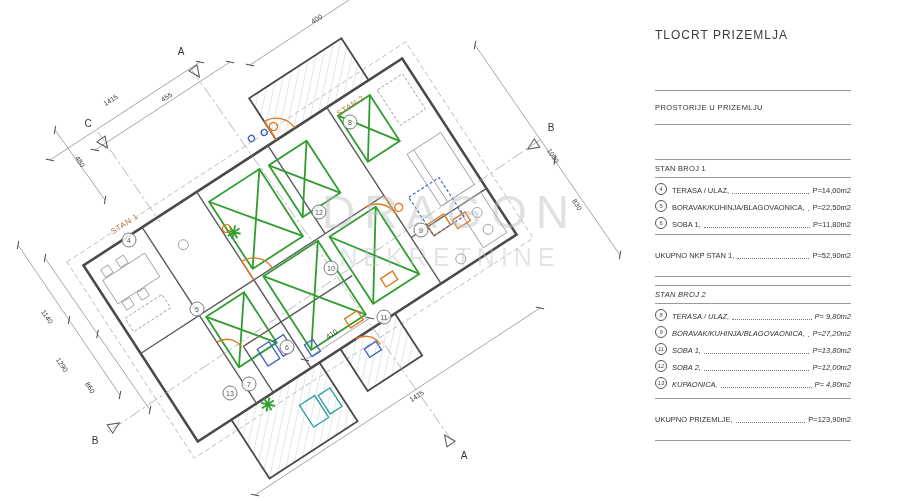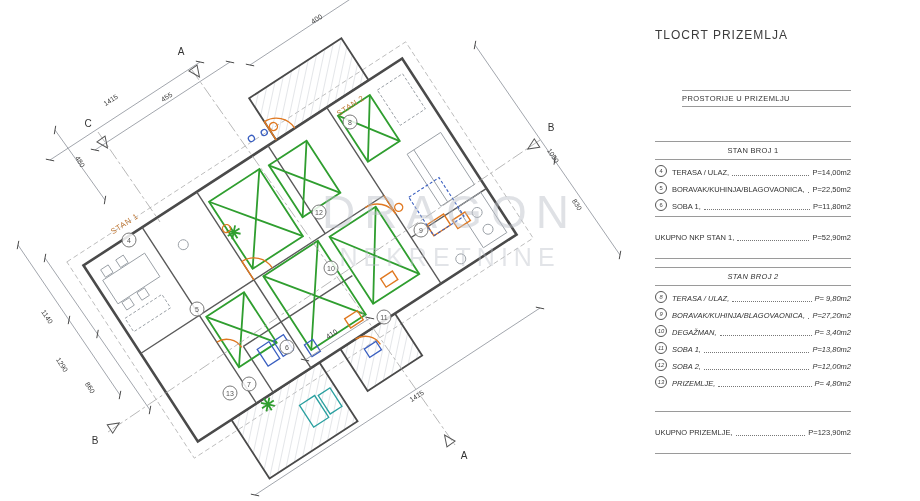--- a/index.html
+++ b/index.html
@@ -28,33 +28,33 @@
   .roomnum{font-size:7px;fill:#555;text-anchor:middle;font-family:"Liberation Sans",sans-serif;}
   .secletter{font-size:10px;fill:#333;text-anchor:middle;font-family:"Liberation Sans",sans-serif;}
   .sectri{fill:none;stroke:#555;stroke-width:1;}
   .wm1{font-size:46px;fill:#b9bec6;opacity:0.45;letter-spacing:9px;text-anchor:middle;font-family:"Liberation Sans",sans-serif;}
   .wm2{font-size:25px;fill:#b9bec6;opacity:0.4;letter-spacing:6px;text-anchor:middle;font-family:"Liberation Sans",sans-serif;}
   
   .legend{position:absolute;left:636px;top:0;width:284px;height:501px;}
   .legend-title{margin:28px 0 2px 19px;font-size:12px;letter-spacing:1px;color:#3c3c3c;}
   .legend-body{margin-left:19px;width:196px;font-size:7.5px;color:#333;}
   .hdr{margin-top:48px;border-top:1px solid #9a9a9a;border-bottom:1px solid #9a9a9a;
-       padding:3px 0;letter-spacing:0.4px;margin-left:27px;}
-  .apt{margin-top:34px;text-align:center;}
+       padding:12px 0;letter-spacing:0.4px;}
+  .apt{margin-top:34px;}
   .apt + .apt{margin-top:8px;font-style:italic;}
   .sec-name{border-top:1px solid #9a9a9a;border-bottom:1px solid #9a9a9a;padding:4px 0;letter-spacing:0.3px;}
   .lrow{display:flex;align-items:flex-end;margin:5px 0;}
   .circ{width:10px;height:10px;border:1px solid #555;border-radius:50%;font-size:5.8px;
         display:flex;align-items:center;justify-content:center;margin-right:5px;flex:none;color:#444;}
   .lbl{white-space:nowrap;}
   .dots{flex:1;border-bottom:1px dotted #777;margin:0 3px 1px;}
   .val{white-space:nowrap;}
   .trow{display:flex;align-items:flex-end;border-top:1px solid #9a9a9a;border-bottom:1px solid #9a9a9a;
         padding:16px 0;margin-top:4px;}
-  .grand{margin-top:23px;}
+  .grand{margin-top:9px;}
 </style>
 </head>
 <body>
 
 <div id="plan-wrap">
 <svg width="630" height="501" viewBox="0 0 630 501">
   <defs>
     <pattern id="hatch" width="7" height="7" patternUnits="userSpaceOnUse" patternTransform="rotate(45)">
       <line x1="0" y1="0" x2="0" y2="7" stroke="#c9cdd4" stroke-width="1"></line>
     </pattern>
@@ -261,40 +261,34 @@
             <span class="dots"></span>
             <span class="val">P= 9,80m2</span>
           </div>
           <div class="lrow">
             <span class="circ">9</span>
             <span class="lbl">BORAVAK/KUHINJA/BLAGOVAONICA,</span>
             <span class="dots"></span>
             <span class="val">P=27,20m2</span>
           </div>
           <div class="lrow">
-            <span class="circ">10</span>
-            <span class="lbl">DEGAŽMAN,</span>
-            <span class="dots"></span>
-            <span class="val">P= 3,40m2</span>
-          </div>
-          <div class="lrow">
             <span class="circ">11</span>
             <span class="lbl">SOBA 1,</span>
             <span class="dots"></span>
             <span class="val">P=13,80m2</span>
           </div>
           <div class="lrow">
             <span class="circ">12</span>
             <span class="lbl">SOBA 2,</span>
             <span class="dots"></span>
             <span class="val">P=12,00m2</span>
           </div>
           <div class="lrow">
             <span class="circ">13</span>
-            <span class="lbl">PRIZEMLJE,</span>
+            <span class="lbl">KUPAONICA,</span>
             <span class="dots"></span>
             <span class="val">P= 4,80m2</span>
           </div>
         </div>
       </div>
     <div class="trow grand">
       <span class="lbl">UKUPNO PRIZEMLJE,</span>
       <span class="dots"></span>
       <span class="val">P=123,90m2</span>
     </div>

